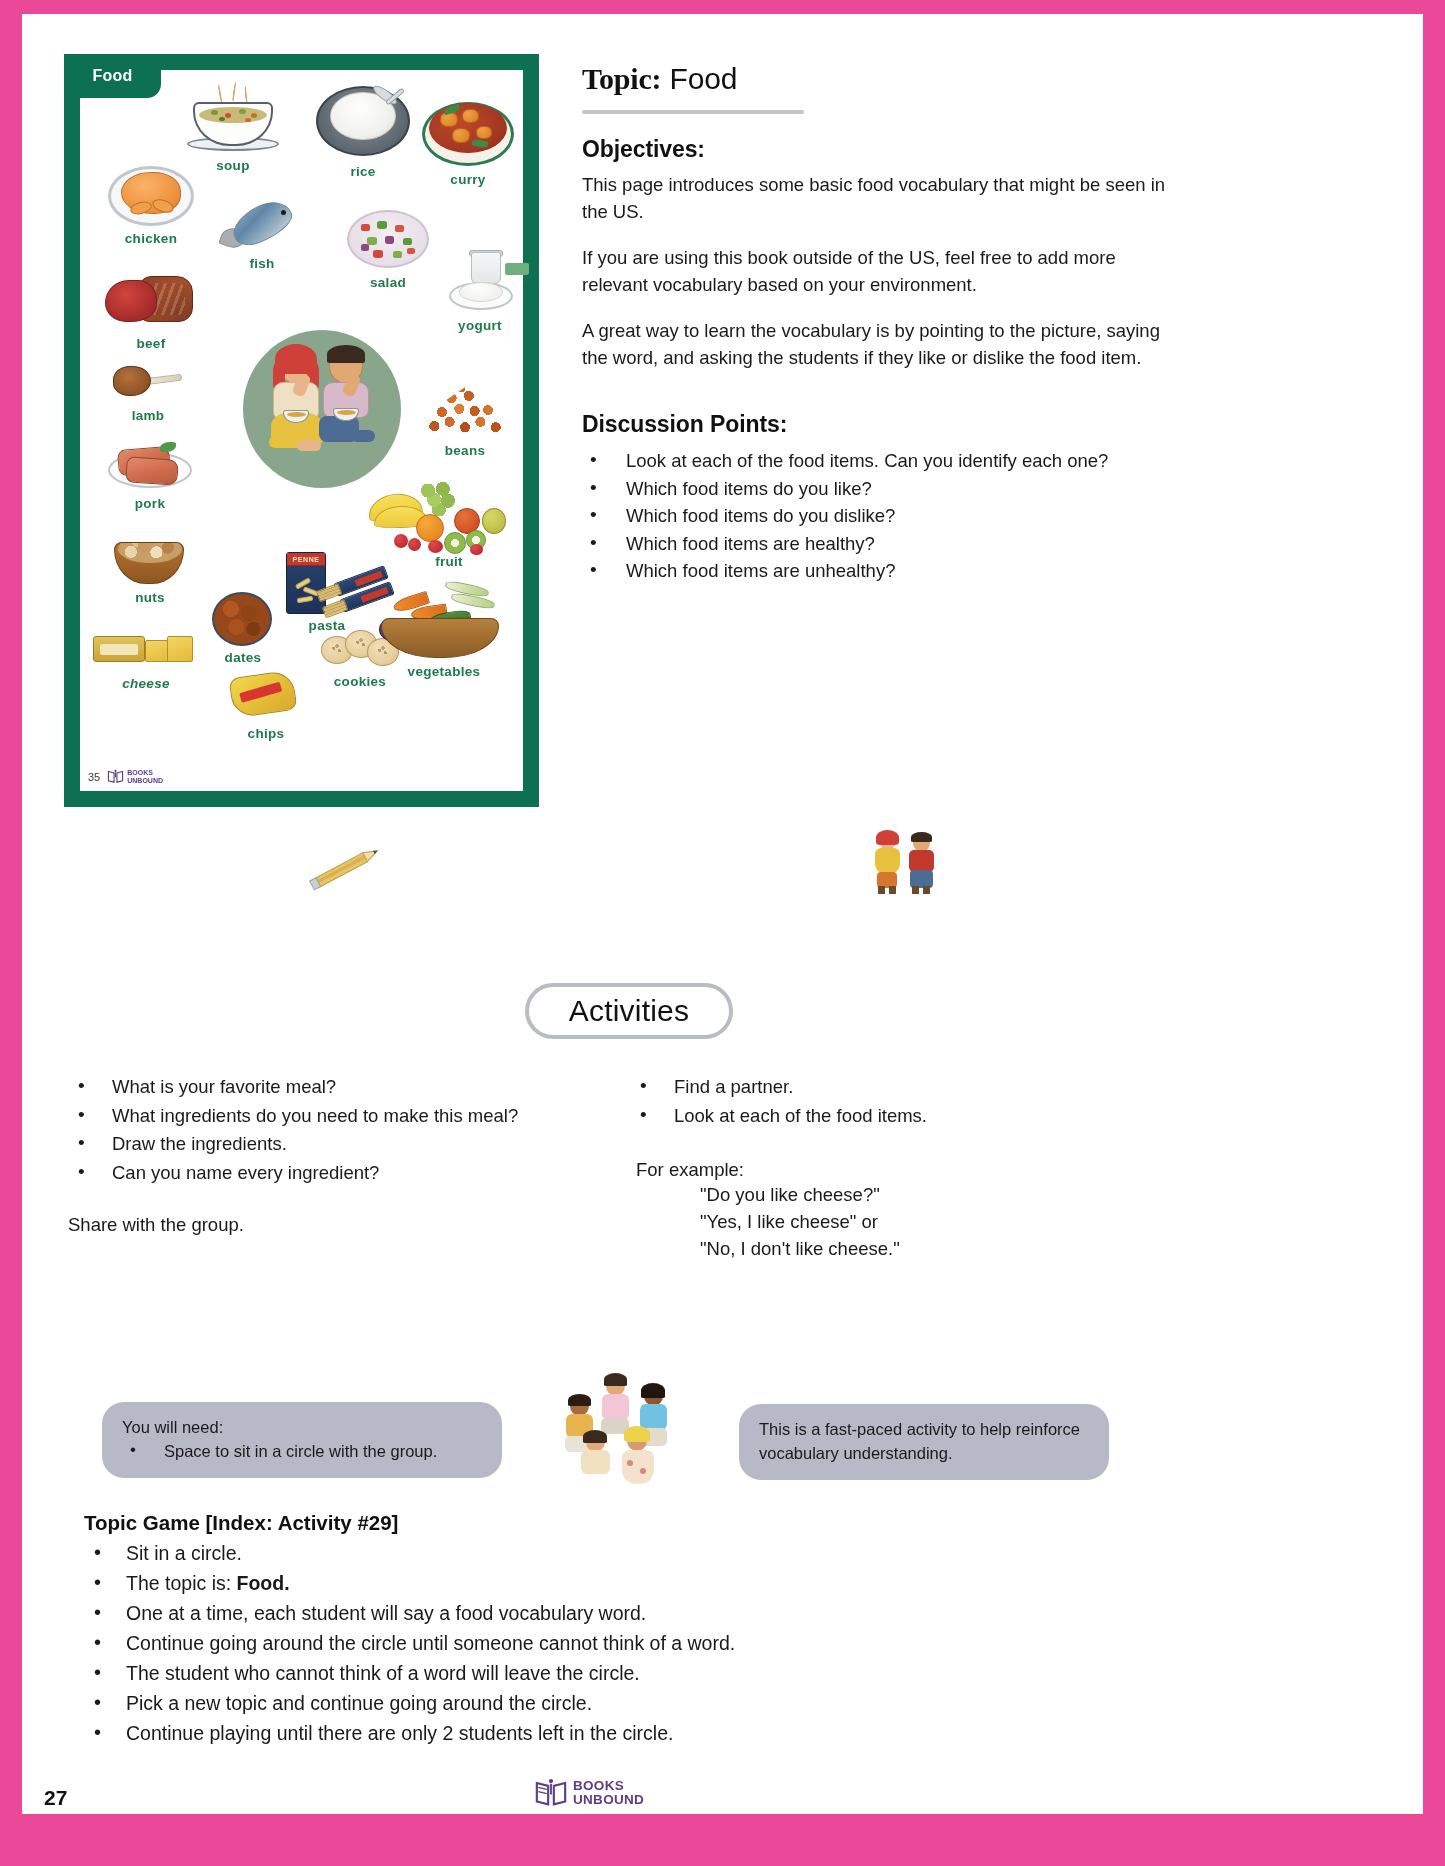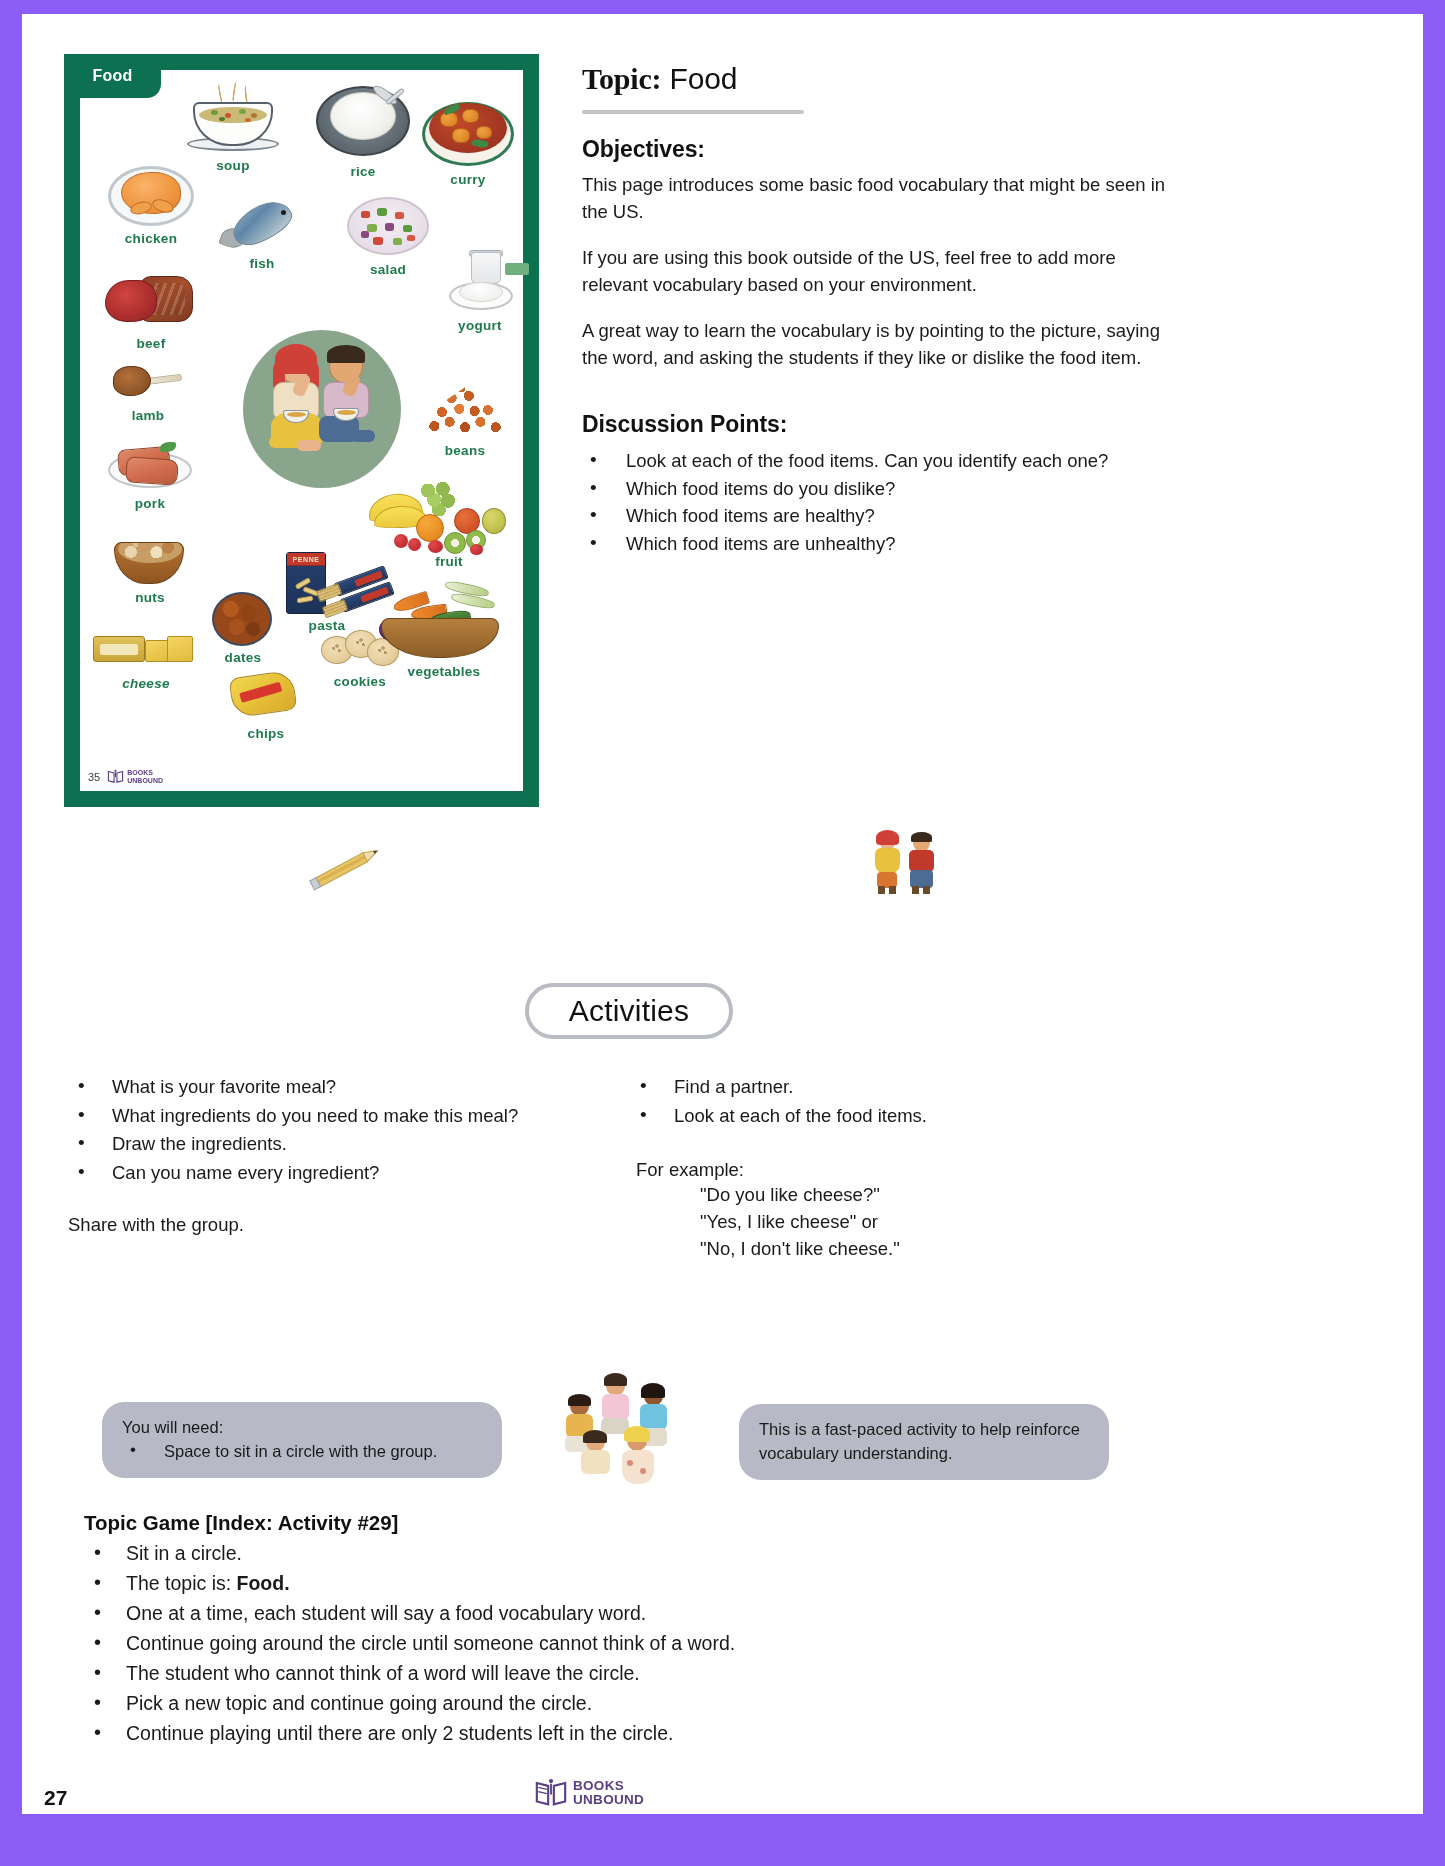--- a/index.html
+++ b/index.html
@@ -8,21 +8,21 @@
     width: 1445px;
     height: 1866px;
     background: #0d7050;
     font-family: "Liberation Sans", sans-serif;
   }
 
   .page {
     position: relative;
     width: 1445px;
     height: 1866px;
-    background: #8b5cf6;
+    background: #ec4899;
     overflow: hidden;
   }
 
   .page-inner {
     position: absolute;
     left: 22px; top: 14px;
     width: 1401px; height: 1800px;
     background: #ffffff;
   }
 
@@ -695,21 +695,21 @@
 
       <div class="food-item" style="left:132px; top:128px; width:100px;">
         <div class="art fish-art">
           <div class="fish-tail"></div>
           <div class="fish-body"></div>
           <div class="fish-eye"></div>
         </div>
         <div class="food-label" style="margin-top:0px;">fish</div>
       </div>
 
-      <div class="food-item" style="left:258px; top:123px; width:100px;">
+      <div class="food-item" style="left:258px; top:136px; width:100px;">
         <div class="art salad-art">
           <div class="salad-bowl">
             <div class="veg-bit" style="left:12px; top:12px; width:9px; height:7px; background:#cf4a3a;"></div>
             <div class="veg-bit" style="left:28px; top:9px; width:10px; height:8px; background:#5c9b3c;"></div>
             <div class="veg-bit" style="left:46px; top:13px; width:9px; height:7px; background:#d8553f;"></div>
             <div class="veg-bit" style="left:18px; top:25px; width:10px; height:8px; background:#7fae4a;"></div>
             <div class="veg-bit" style="left:36px; top:24px; width:9px; height:8px; background:#8a4a7d;"></div>
             <div class="veg-bit" style="left:54px; top:26px; width:9px; height:7px; background:#5c9b3c;"></div>
             <div class="veg-bit" style="left:24px; top:38px; width:10px; height:8px; background:#cf4a3a;"></div>
             <div class="veg-bit" style="left:44px; top:39px; width:9px; height:7px; background:#7fae4a;"></div>
@@ -916,20 +916,21 @@
     <div class="title-rule"></div>
 
     <div class="sec-head">Objectives:</div>
     <div class="body-p">This page introduces some basic food vocabulary that might be seen in the US.</div>
     <div class="body-p">If you are using this book outside of the US, feel free to add more relevant vocabulary based on your environment.</div>
     <div class="body-p">A great way to learn the vocabulary is by pointing to the picture, saying the word, and asking the students if they like or dislike the food item.</div>
 
     <div class="sec-head disc-head">Discussion Points:</div>
     <ul class="bul">
       <li>Look at each of the food items. Can you identify each one?</li>
+      <li>Which food items do you like?</li>
       <li>Which food items do you dislike?</li>
       <li>Which food items are healthy?</li>
       <li>Which food items are unhealthy?</li>
     </ul>
   </div>
 
   <div class="act-banner">
     <span>Activities</span>
   </div>
 

